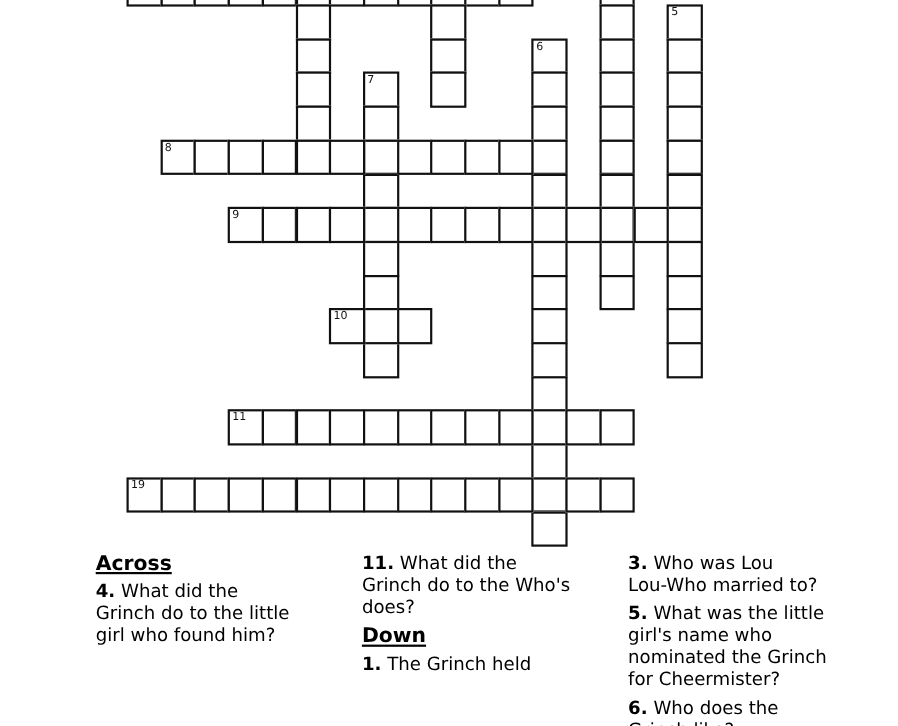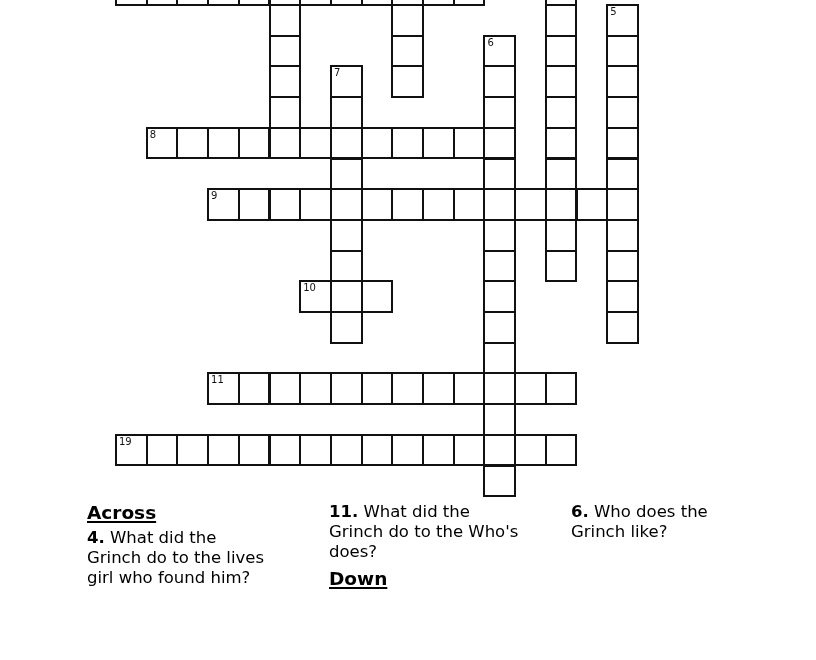--- a/index.html
+++ b/index.html
@@ -177,27 +177,34 @@
       <div class="cell" style="left: 391.3px; top: 433.8px; width: 32.7px; height: 32.7px; border-color: rgb(17, 17, 17);"></div>
       <div class="cell" style="left: 422px; top: 433.8px; width: 32.7px; height: 32.7px; border-color: rgb(17, 17, 17);"></div>
       <div class="cell" style="left: 452.7px; top: 433.8px; width: 32.7px; height: 32.7px; border-color: rgb(17, 17, 17);"></div>
       <div class="cell" style="left: 514.1px; top: 433.8px; width: 32.7px; height: 32.7px; border-color: rgb(17, 17, 17);"></div>
       <div class="cell" style="left: 544.8px; top: 433.8px; width: 32.7px; height: 32.7px; border-color: rgb(17, 17, 17);"></div>
     </div>
   <div id="clues">
       <div class="clue-col" style="left: 49px;">
         <div class="heading">Across</div>
         <div class="clue"><span class="cnum">4.</span> <span class="ctext">What did the
-Grinch do to the lives
+Grinch do to the little
 girl who found him?</span></div>
       </div>
       <div class="clue-col" style="left: 291px;">
         <div class="clue"><span class="cnum">11.</span> <span class="ctext">What did the
 Grinch do to the Who's
 does?</span></div>
         <div class="heading">Down</div>
+        <div class="clue"><span class="cnum">1.</span> <span class="ctext">The Grinch held</span></div>
       </div>
       <div class="clue-col" style="left: 533px;">
+        <div class="clue"><span class="cnum">3.</span> <span class="ctext">Who was Lou
+Lou-Who married to?</span></div>
+        <div class="clue"><span class="cnum">5.</span> <span class="ctext">What was the little
+girl's name who
+nominated the Grinch
+for Cheermister?</span></div>
         <div class="clue"><span class="cnum">6.</span> <span class="ctext">Who does the
 Grinch like?</span></div>
       </div>
     </div>
 </div>
 
 </body></html>

